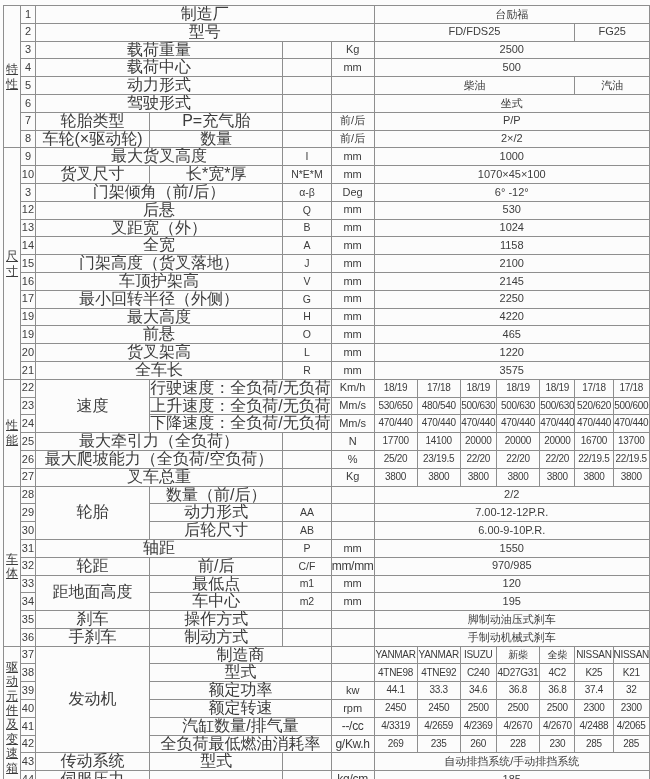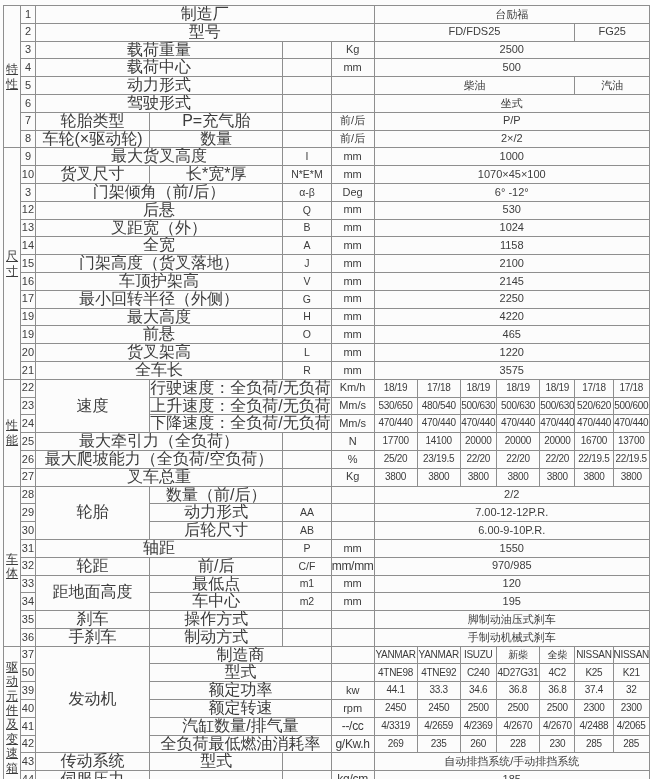--- a/index.html
+++ b/index.html
@@ -368,21 +368,21 @@
         <td class="unit"></td>
         <td class="v">YANMAR</td>
         <td class="v">YANMAR</td>
         <td class="v">ISUZU</td>
         <td class="v">新柴</td>
         <td class="v">全柴</td>
         <td class="v">NISSAN</td>
         <td class="v">NISSAN</td>
       </tr>
       <tr>
-        <td class="num">50</td>
+        <td class="num">38</td>
         <td class="lbl" colspan="2">型式</td>
         <td class="unit"></td>
         <td class="v">4TNE98</td>
         <td class="v">4TNE92</td>
         <td class="v">C240</td>
         <td class="v">4D27G31</td>
         <td class="v">4C2</td>
         <td class="v">K25</td>
         <td class="v">K21</td>
       </tr>

